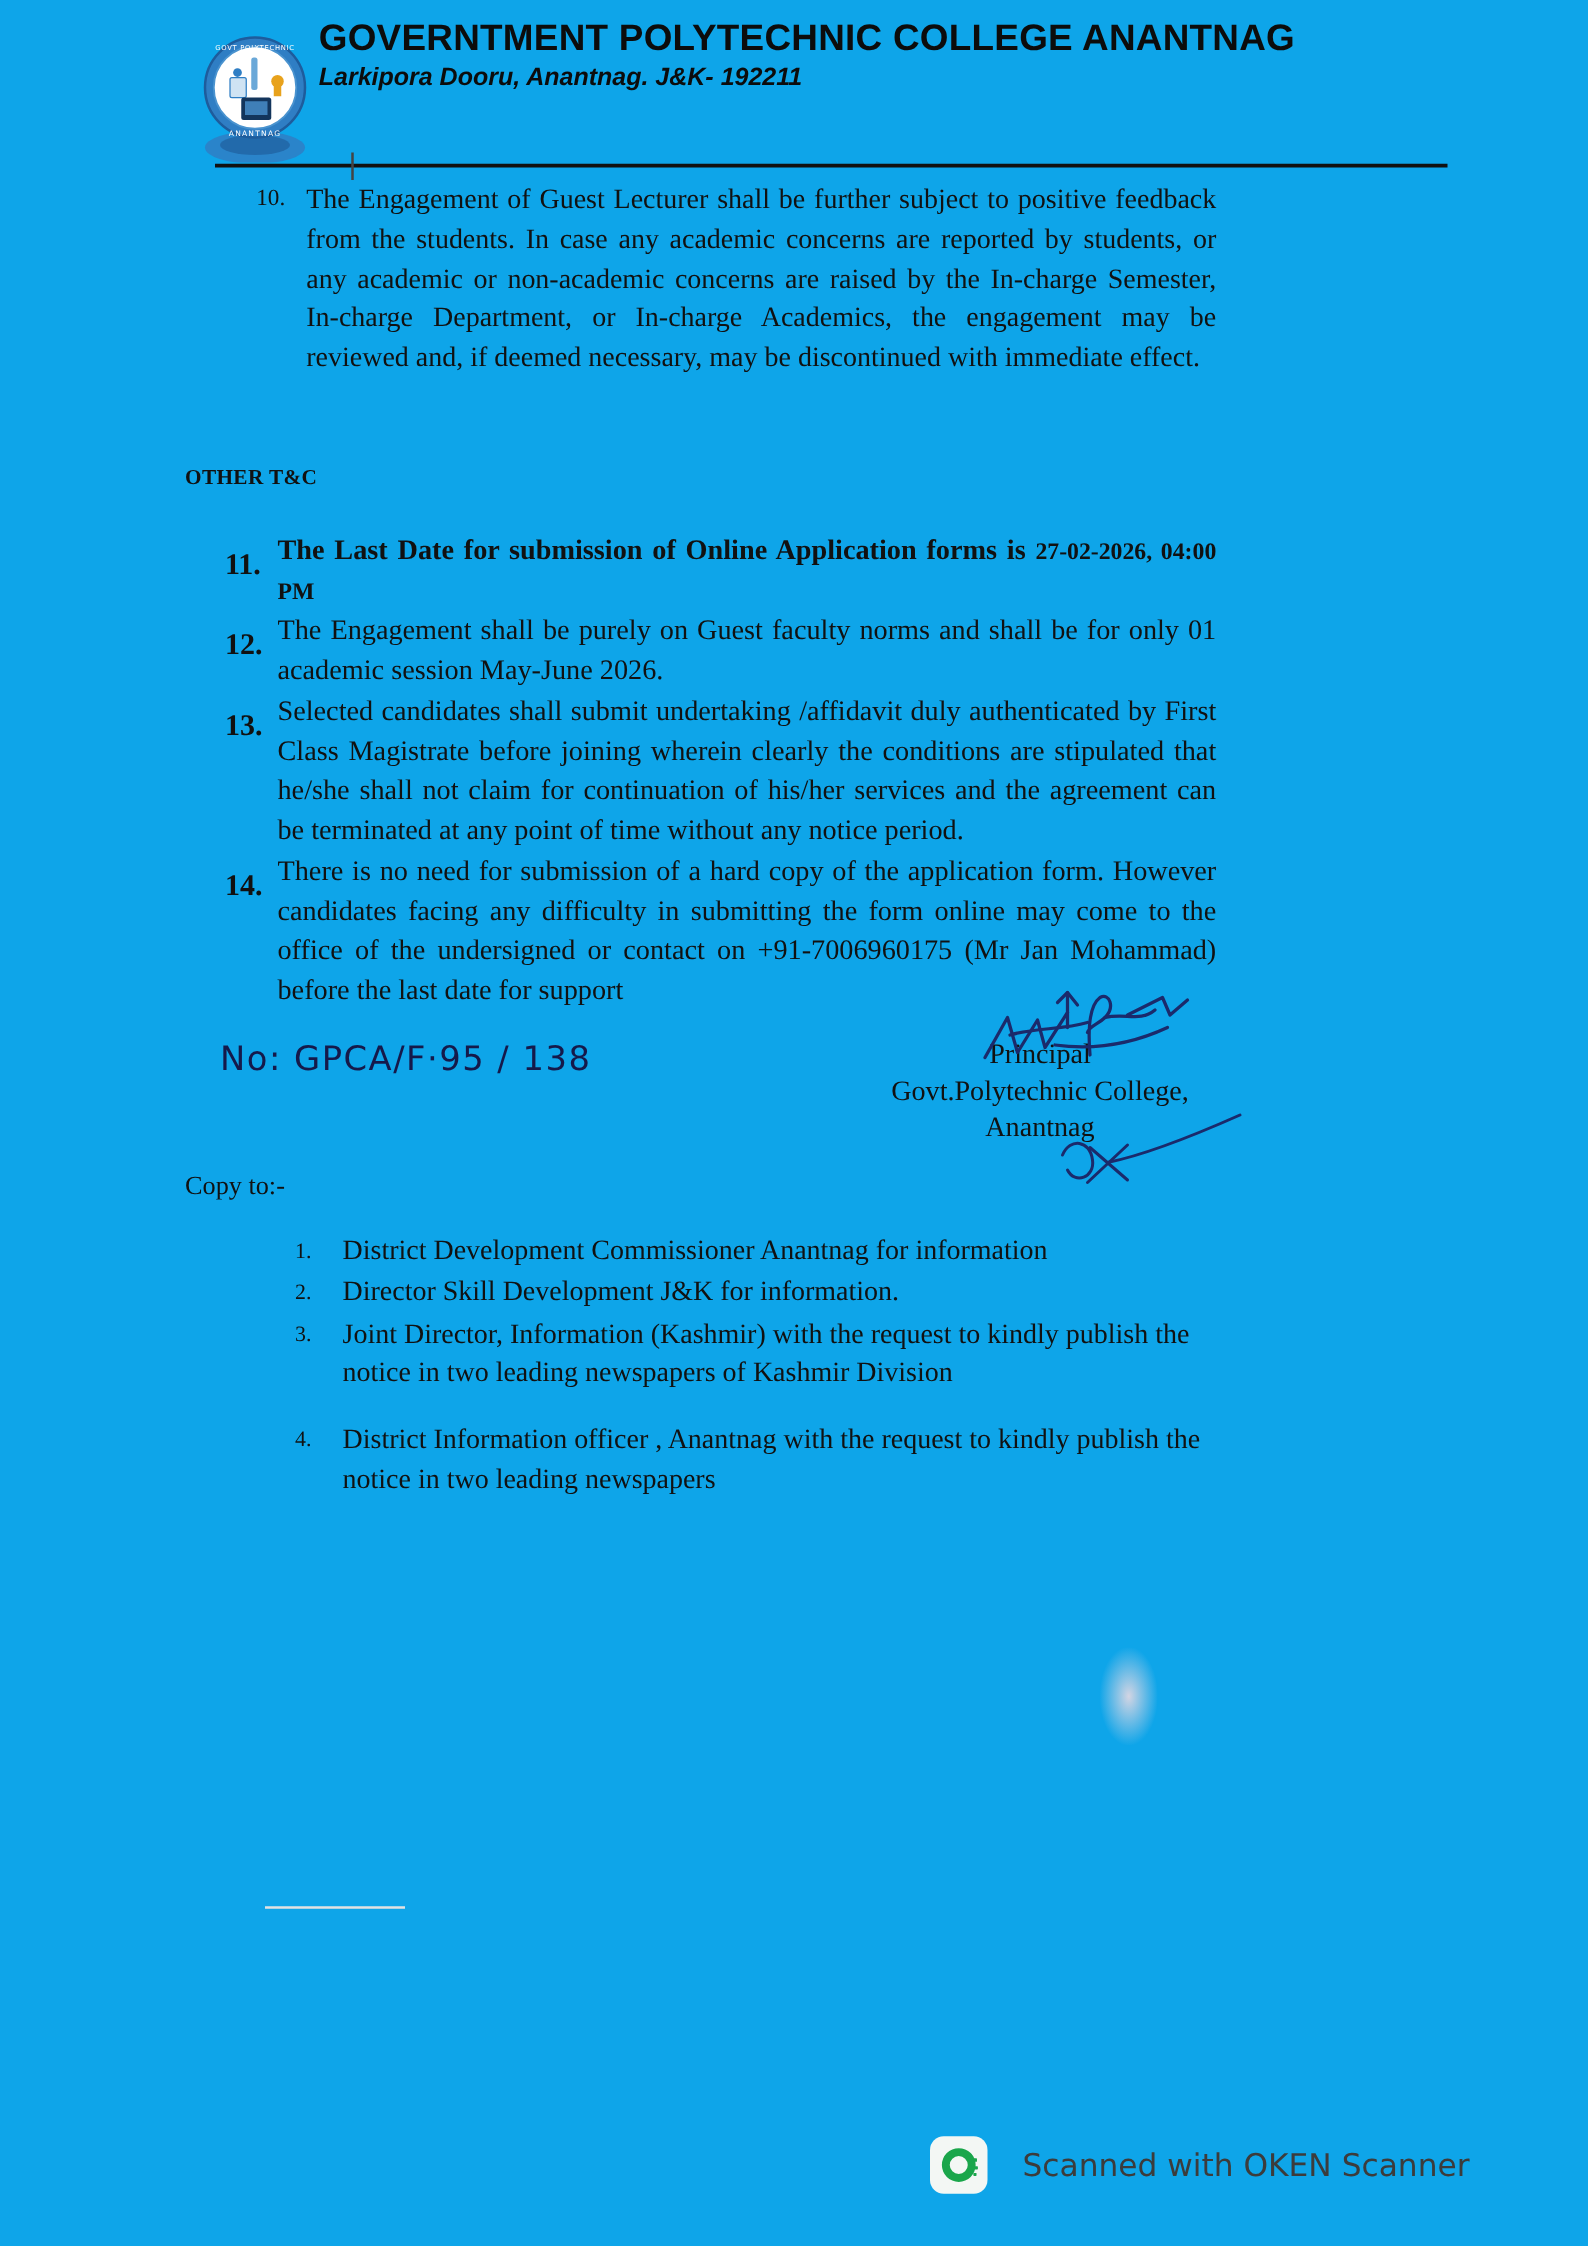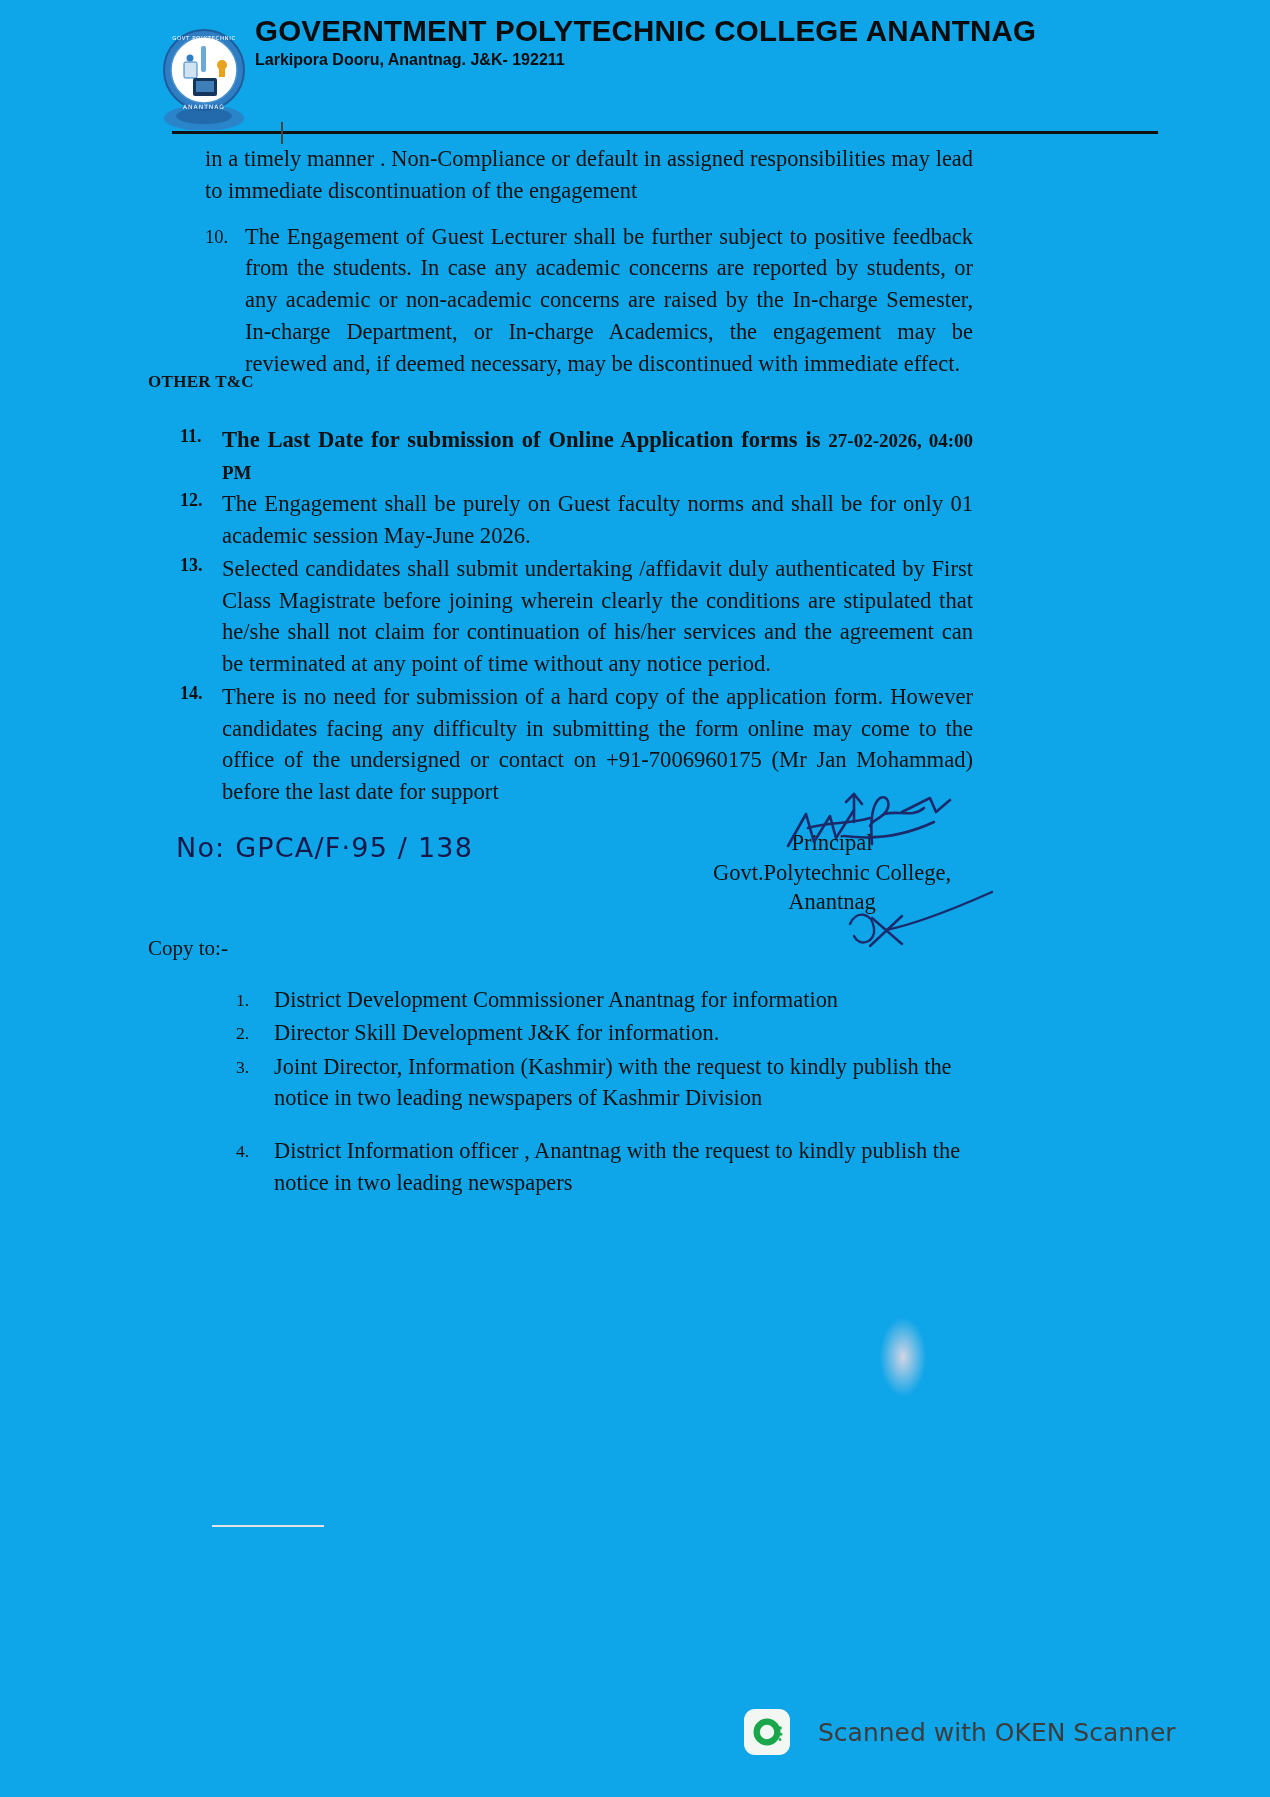--- a/index.html
+++ b/index.html
@@ -47,25 +47,26 @@
     color: #0c0c0c;
   }
   .head-title {
     font-size: 29.5px;
     font-weight: bold;
     letter-spacing: 0.2px;
     line-height: 1.12;
     white-space: nowrap;
   }
   .head-addr {
-    font-size: 16px;
+    font-size: 20px;
     font-weight: bold;
     line-height: 1.32;
     margin-top: 2px;
     white-space: nowrap;
+    font-style: italic;
   }
   .head-contact {
     font-size: 23px;
     font-weight: bold;
     line-height: 1.3;
     margin-top: 3px;
     white-space: nowrap;
   }
   .head-contact .email {
     font-style: italic;
@@ -141,24 +142,24 @@
   .tc-item {
     position: relative;
     padding-left: 42px;
     margin-bottom: 1px;
     text-align: justify;
     text-align-last: left;
   }
   .tc-item .tc-num {
     position: absolute;
     left: 0;
-    top: 0;
+    top: 12px;
     width: 38px;
     font-weight: bold;
-    font-size: 18px;
+    font-size: 24px;
   }
   .tc-item.bold { font-weight: bold; }
   .tc-item .small-note {
     font-weight: bold;
     font-size: 19px;
   }
 
   
   .sign-block {
     position: absolute;
@@ -302,21 +303,20 @@
     <div class="head-lines">
       <div class="head-title">GOVERNTMENT POLYTECHNIC COLLEGE ANANTNAG</div>
       <div class="head-addr">Larkipora Dooru, Anantnag. J&amp;K- 192211</div>
     </div>
   </div>
 
   <div class="rule"></div>
   <div class="rule-tick"></div>
 
   <div class="body-text">
-    <p class="cont-para">in a timely manner . Non-Compliance or default in assigned responsibilities  may lead to immediate discontinuation of the engagement</p>
 
     <div class="num-item">
       <span class="num">10.</span>
       <span>The Engagement of Guest Lecturer shall be further subject to positive feedback from the students. In case any academic concerns are reported by students, or any academic or non-academic concerns are raised by the In-charge Semester, In-charge Department, or In-charge Academics, the engagement may be reviewed and, if deemed necessary, may be discontinued with immediate effect.</span>
     </div>
   </div>
 
   <div class="section-head">OTHER T&amp;C</div>
 
   <div class="tc-list">

